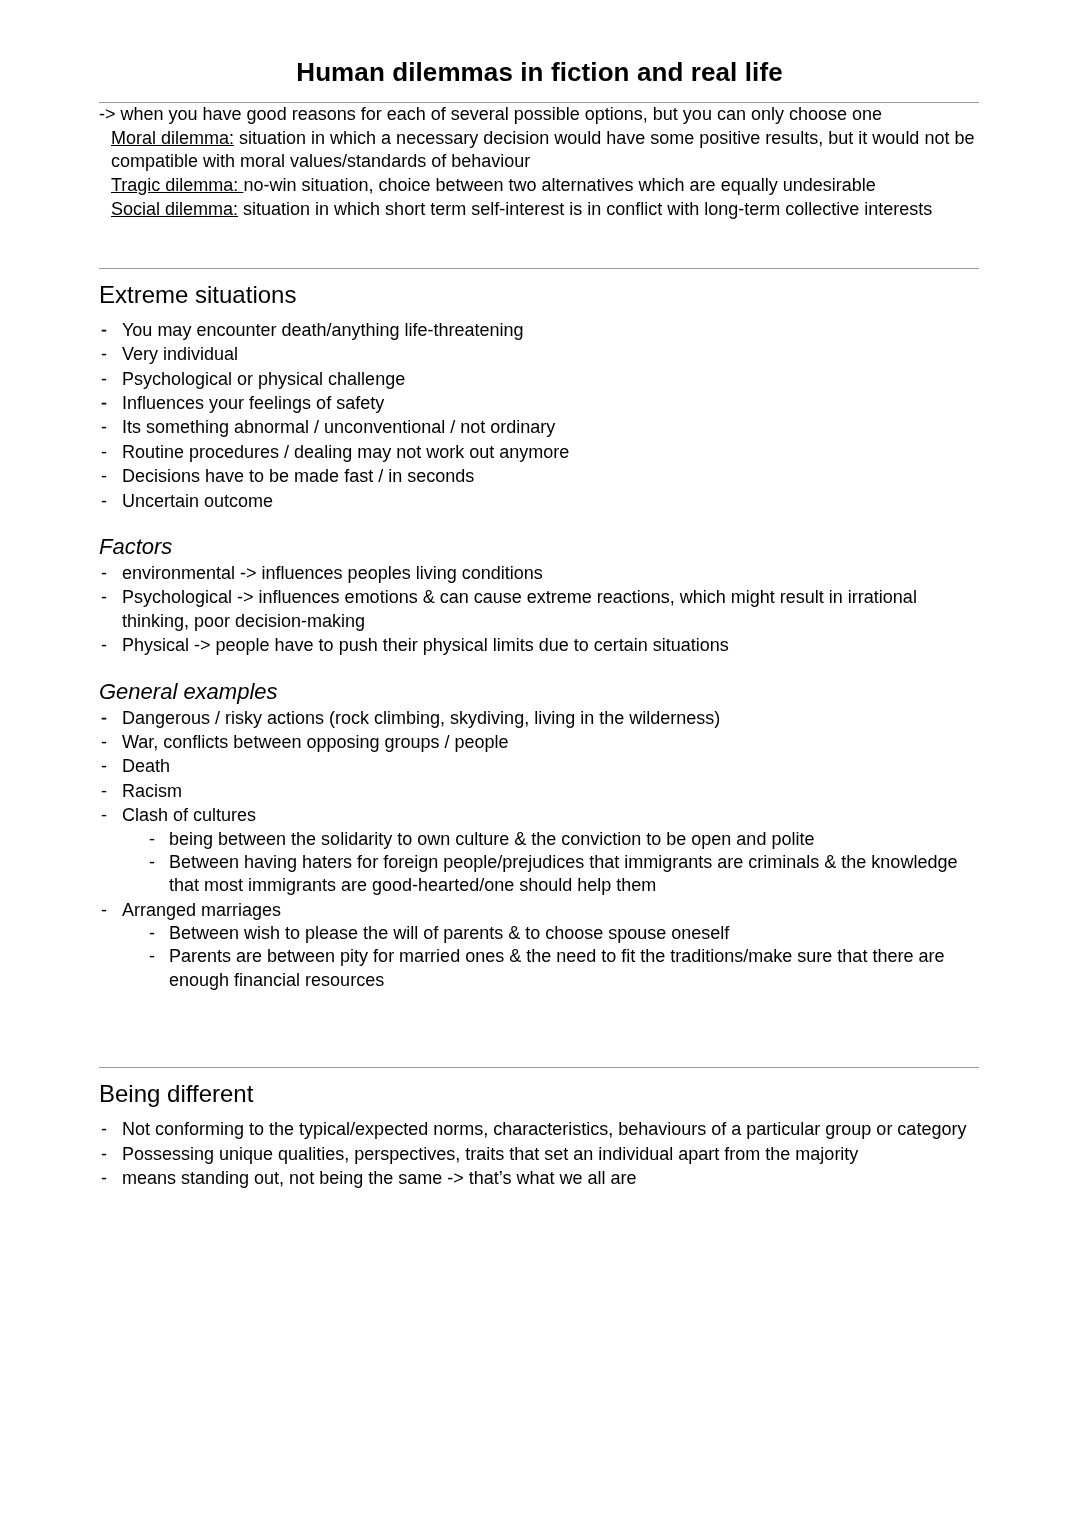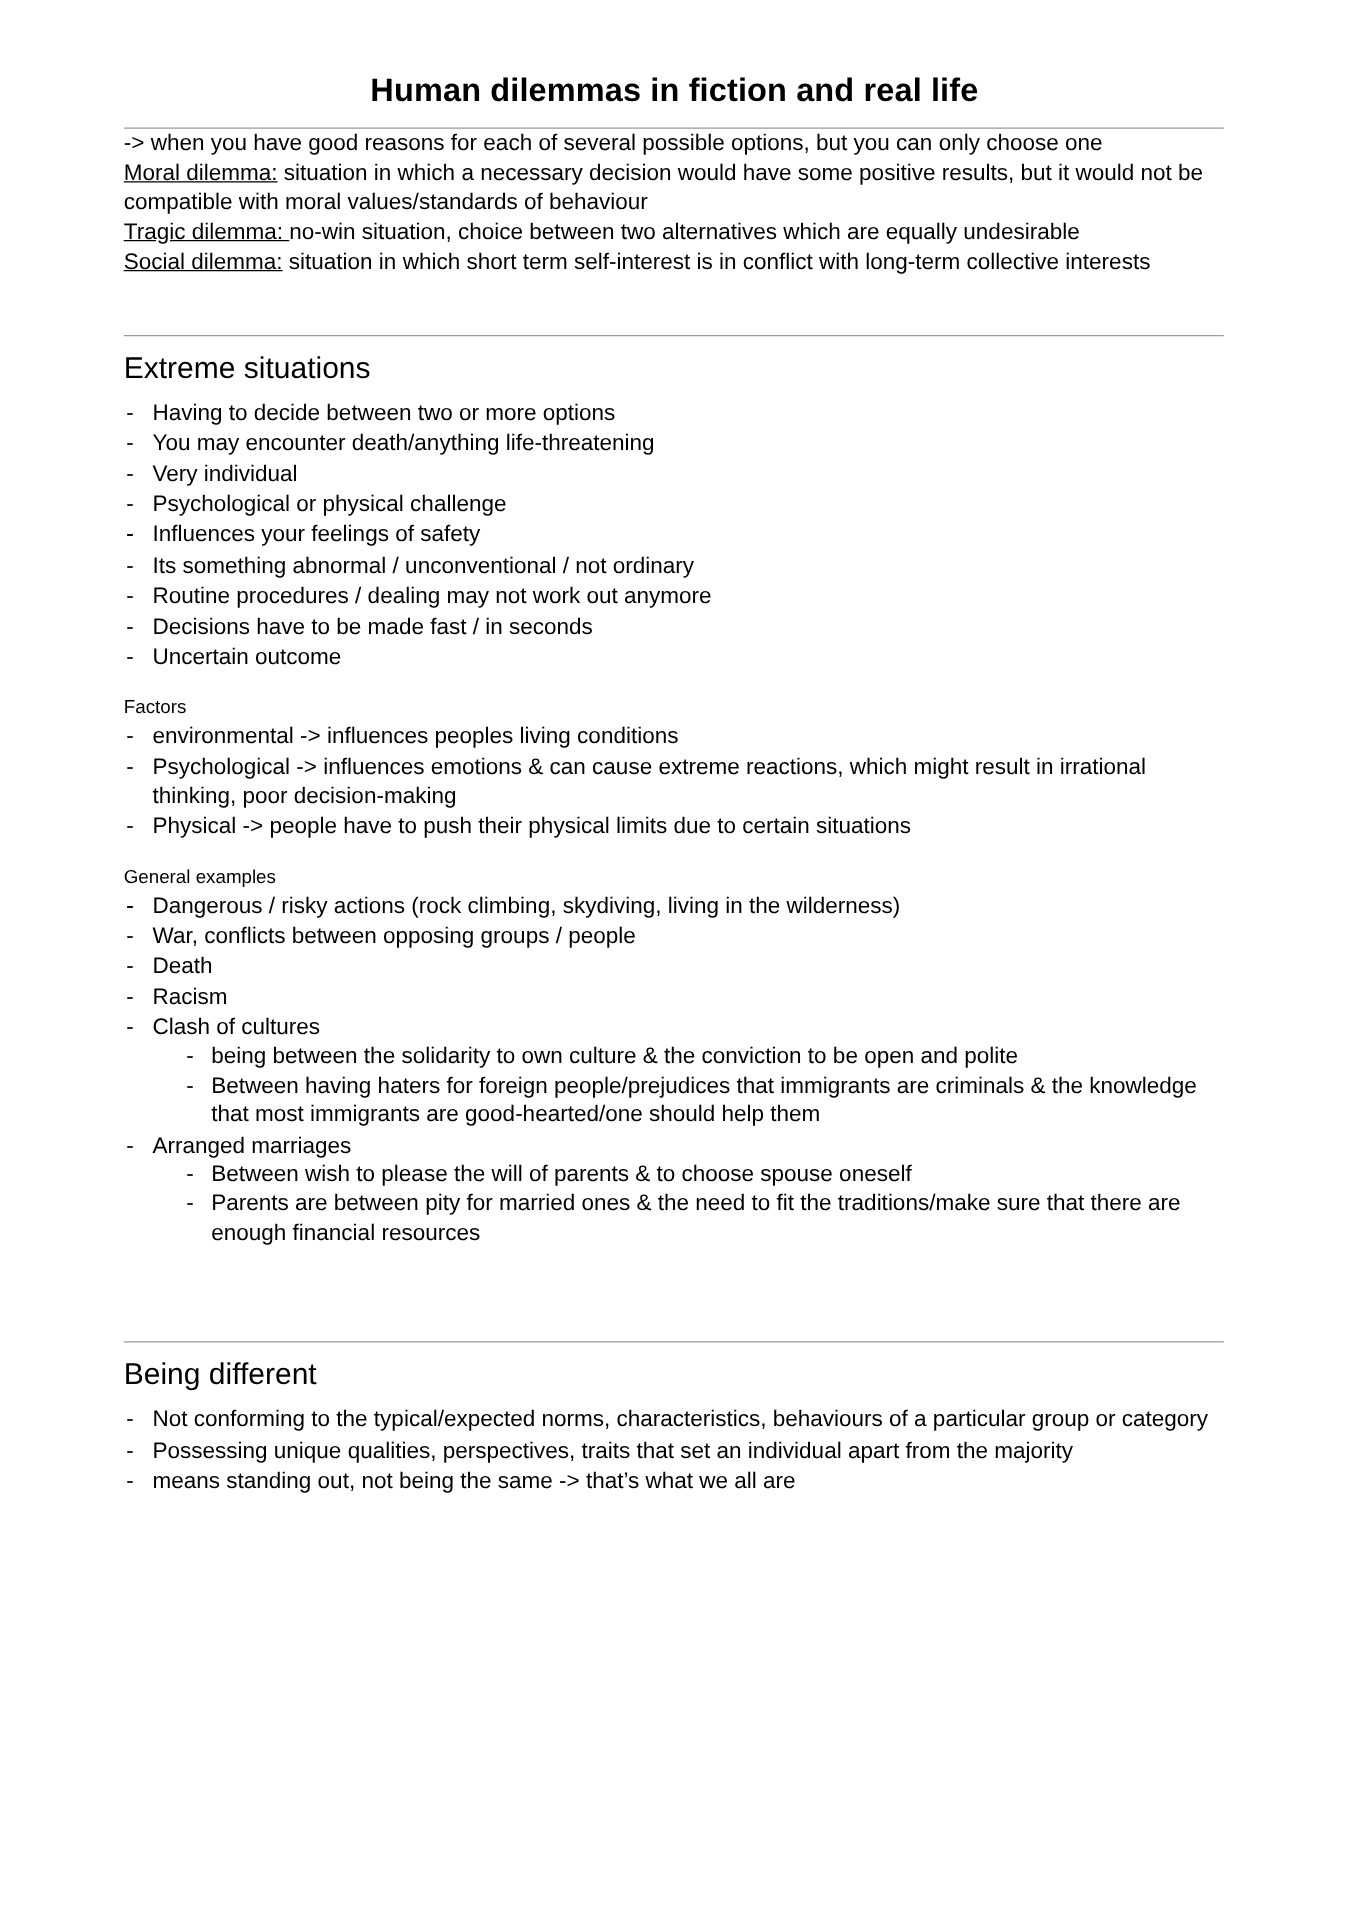--- a/index.html
+++ b/index.html
@@ -47,28 +47,30 @@
   .para {
     font-size: 18px;
     line-height: 1.32;
     margin: 0;
   }
   .para + .para {
     margin-top: 0;
   }
   .para-gap {
     margin-top: 19px;
+    margin-left: 12px;
   }
   .label-underline {
     text-decoration: underline;
   }
   .subheading {
-    font-size: 15px;
+    font-size: 22px;
     line-height: 1.32;
     margin: 19px 0 1px 0;
+    font-style: italic;
   }
   ul.bullets {
     list-style: none;
     margin: 0;
     padding: 0;
   }
   ul.bullets > li {
     font-size: 18px;
     line-height: 1.30;
     position: relative;
@@ -125,21 +127,21 @@
   </div>
 
   <div class="block-gap-lg"></div>
 
   <hr class="rule">
 
   <div class="section">
     <h2 class="section-heading">Extreme situations</h2>
 
     <ul class="bullets">
-      <li><span class="marker">-</span><span>Having to decide between two or more options</span></li>
+      <li><span class="marker">-</span></li>
       <li><span class="marker">-</span><span>You may encounter death/anything life-threatening</span></li>
       <li><span class="marker">-</span><span>Very individual</span></li>
       <li><span class="marker">-</span><span>Psychological or physical challenge</span></li>
       <li><span class="marker">-</span></li>
       <li><span class="marker">-</span><span>Influences your feelings of safety</span></li>
       <li><span class="marker">-</span><span>Its something abnormal / unconventional / not ordinary</span></li>
       <li><span class="marker">-</span><span>Routine procedures / dealing may not work out anymore</span></li>
       <li><span class="marker">-</span><span>Decisions have to be made fast / in seconds</span></li>
       <li><span class="marker">-</span><span>Uncertain outcome</span></li>
     </ul>

